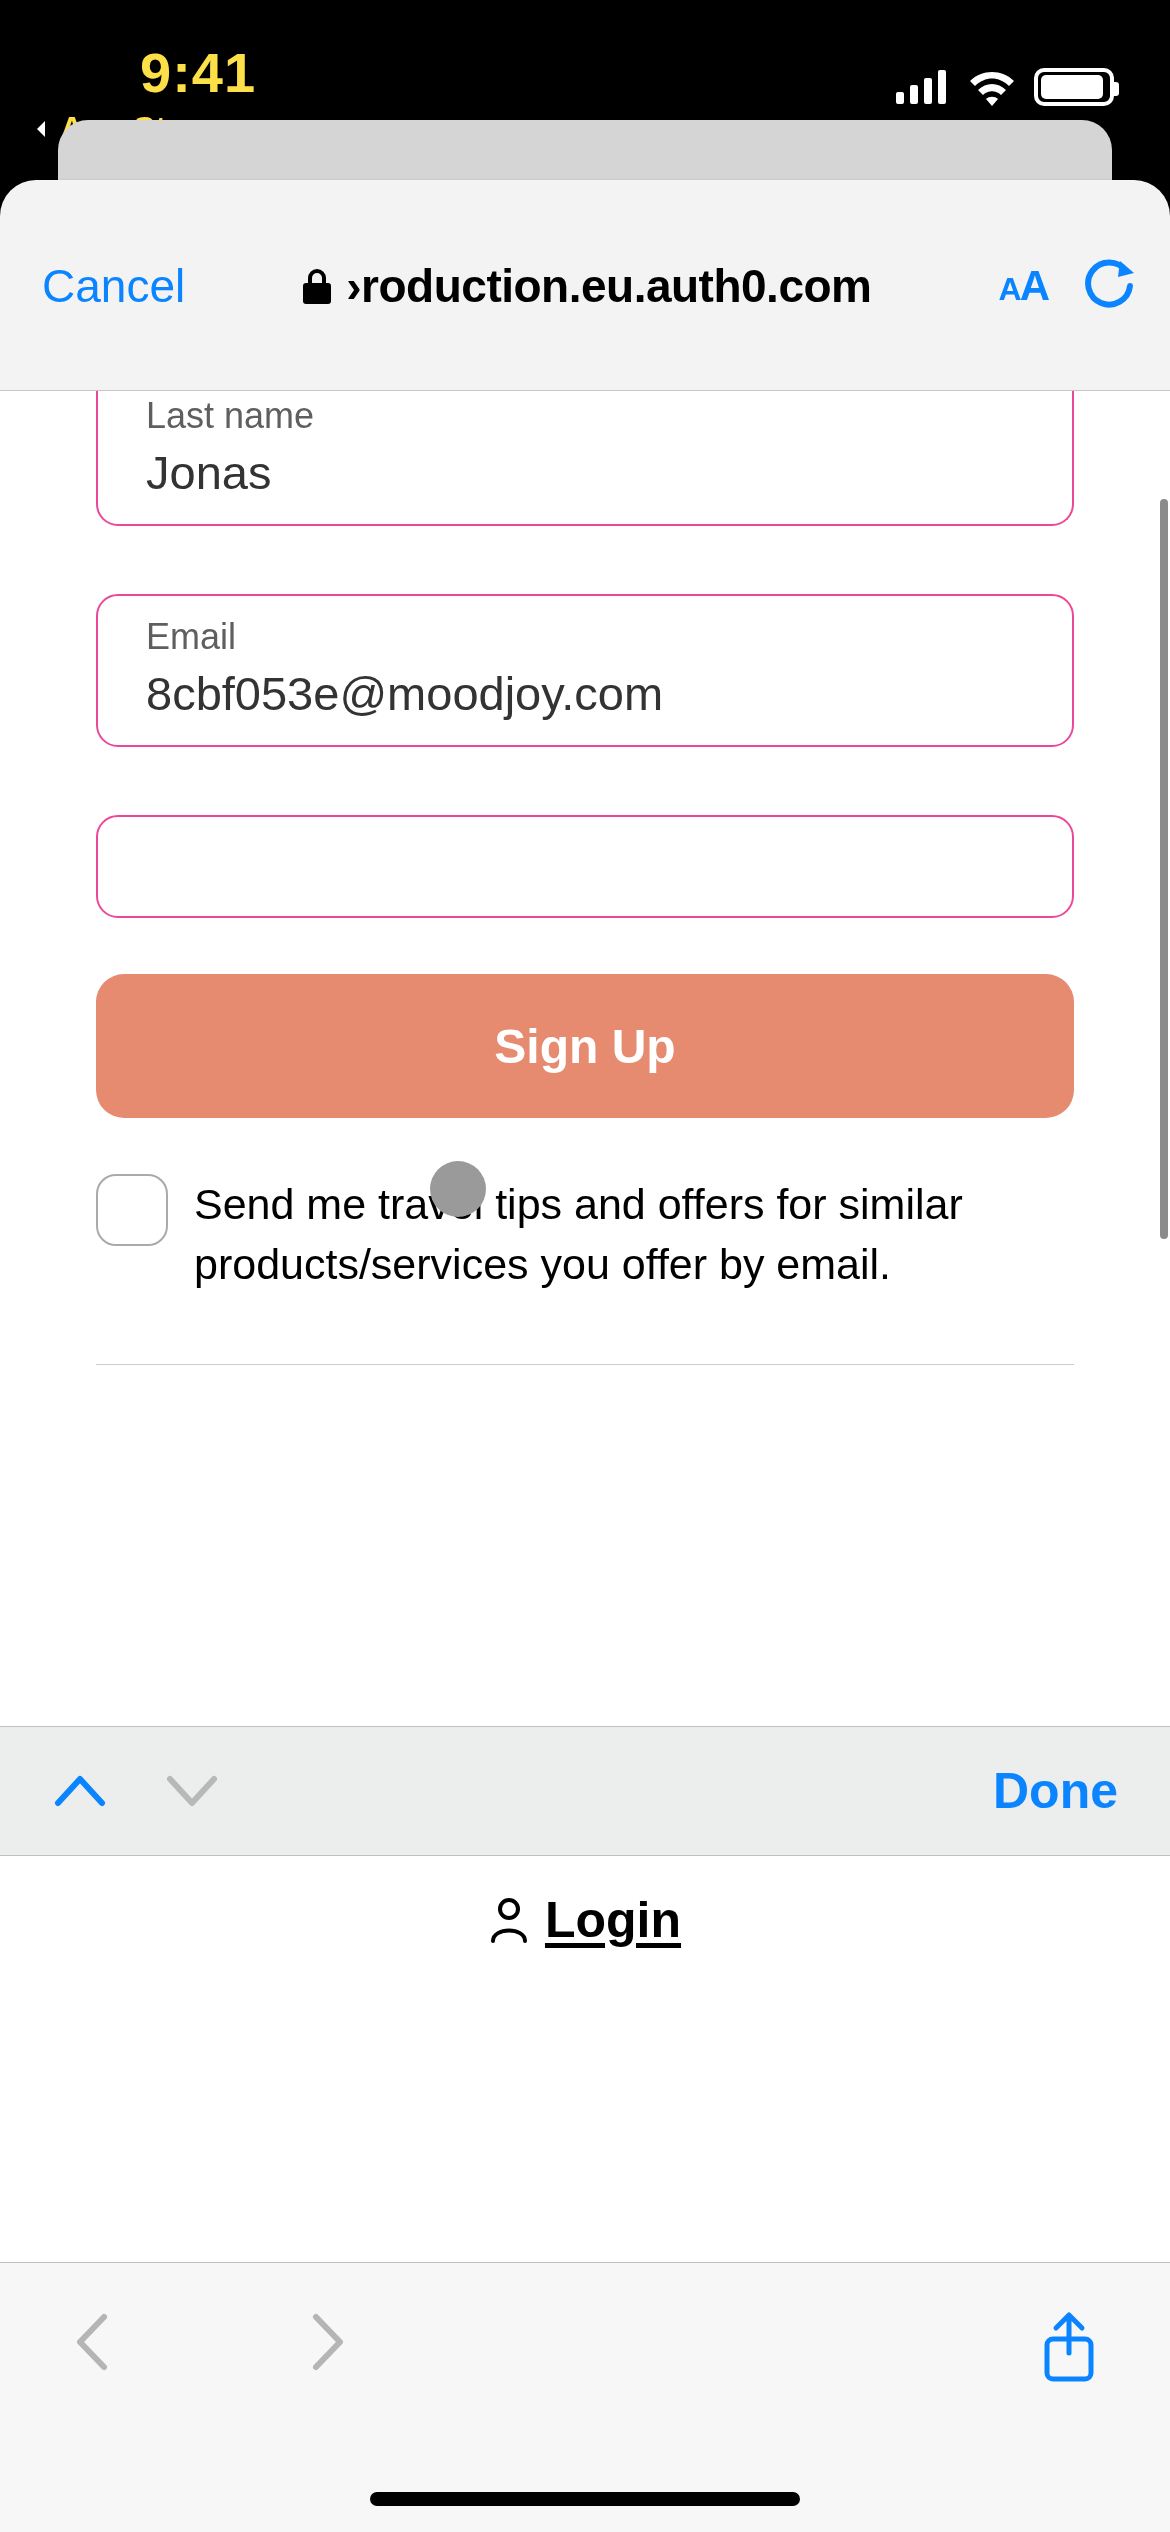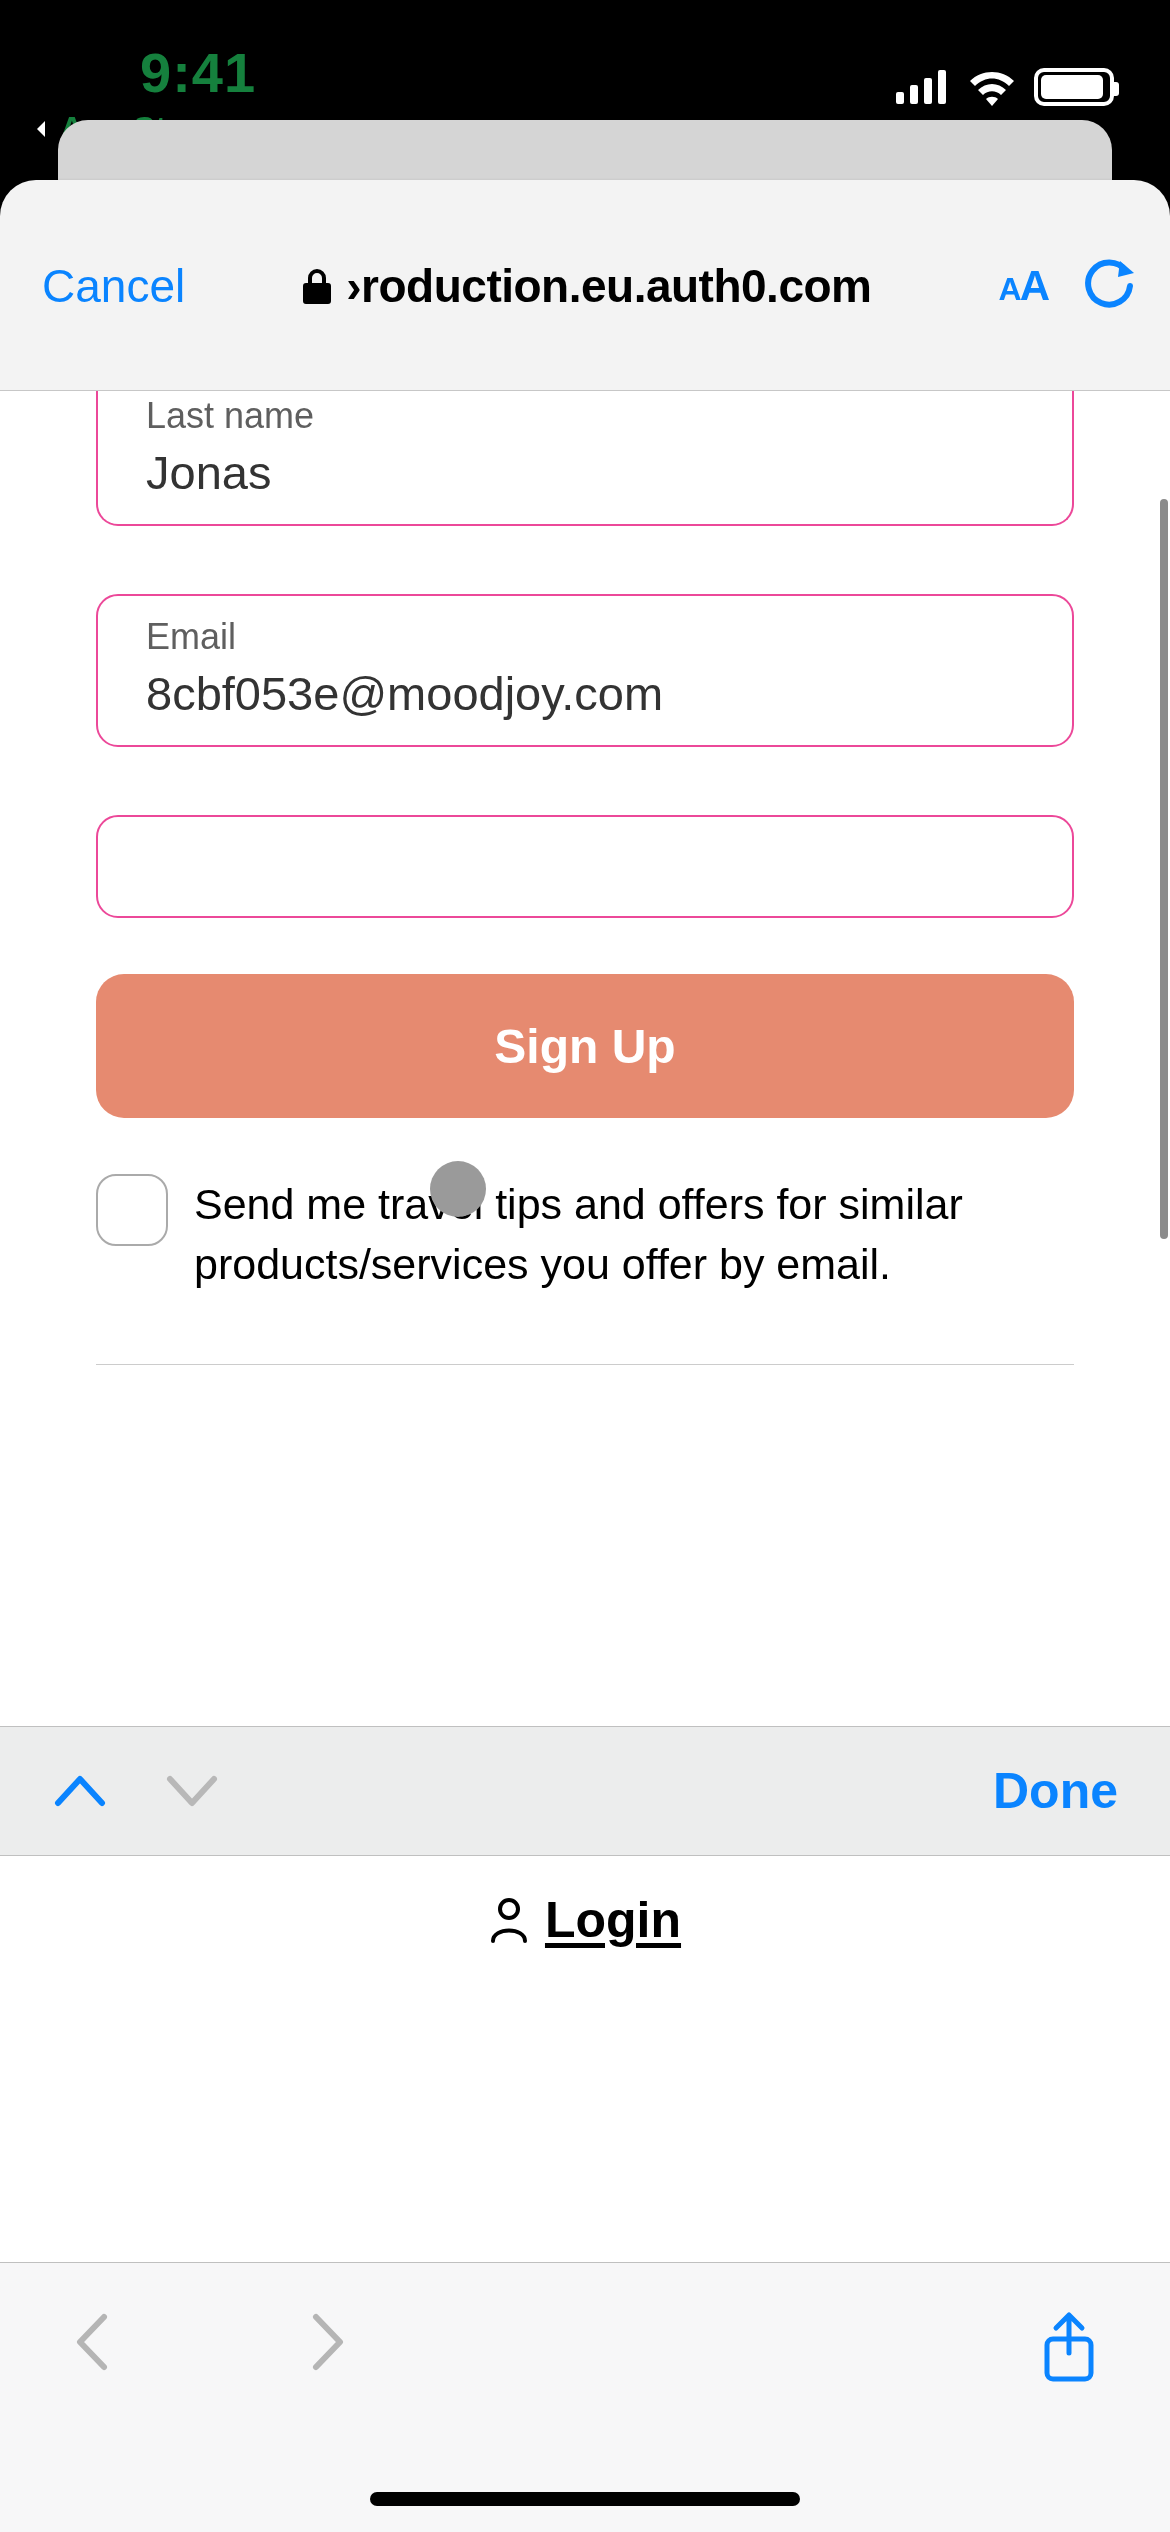--- a/index.html
+++ b/index.html
@@ -1,19 +1,19 @@
 <!DOCTYPE html>
 <html><head>
 <meta charset="utf-8">
 <style>
   * { box-sizing: border-box; margin: 0; padding: 0; }
   html, body { width: 1170px; height: 2532px; font-family: -apple-system, "SF Pro Text", "Helvetica Neue", Arial, sans-serif; background: #fff; overflow: hidden; }
 
   
-  .status-bar { height: 216px; background: #000; position: relative; color:#15803d; }
+  .status-bar { height: 216px; background: #000; position: relative; color:#fde047; }
   .status-time { position:absolute; left:140px; top:40px; font-size:56px; font-weight:600; letter-spacing:1px; }
   .status-back { position:absolute; left:30px; top:110px; display:flex; align-items:center; gap:6px; font-size:33px; font-weight:600; }
   .status-back svg { width:24px; height:24px; }
   .status-right { position:absolute; right:56px; top:68px; display:flex; align-items:center; gap:16px; }
   .signal svg, .wifi svg { display:block; }
   .battery { width:80px; height:38px; border:4px solid #fff; border-radius:10px; position:relative; }
   .battery::after { content:""; position:absolute; right:-9px; top:10px; width:5px; height:14px; background:#fff; border-radius:0 3px 3px 0; }
   .battery-fill { position:absolute; left:3px; top:3px; bottom:3px; width:62px; background:#fff; border-radius:5px; }
 
   .sheet-peek { position:absolute; top:120px; left:58px; right:58px; height:60px; background:#d5d5d5; border-radius:30px 30px 0 0; }

